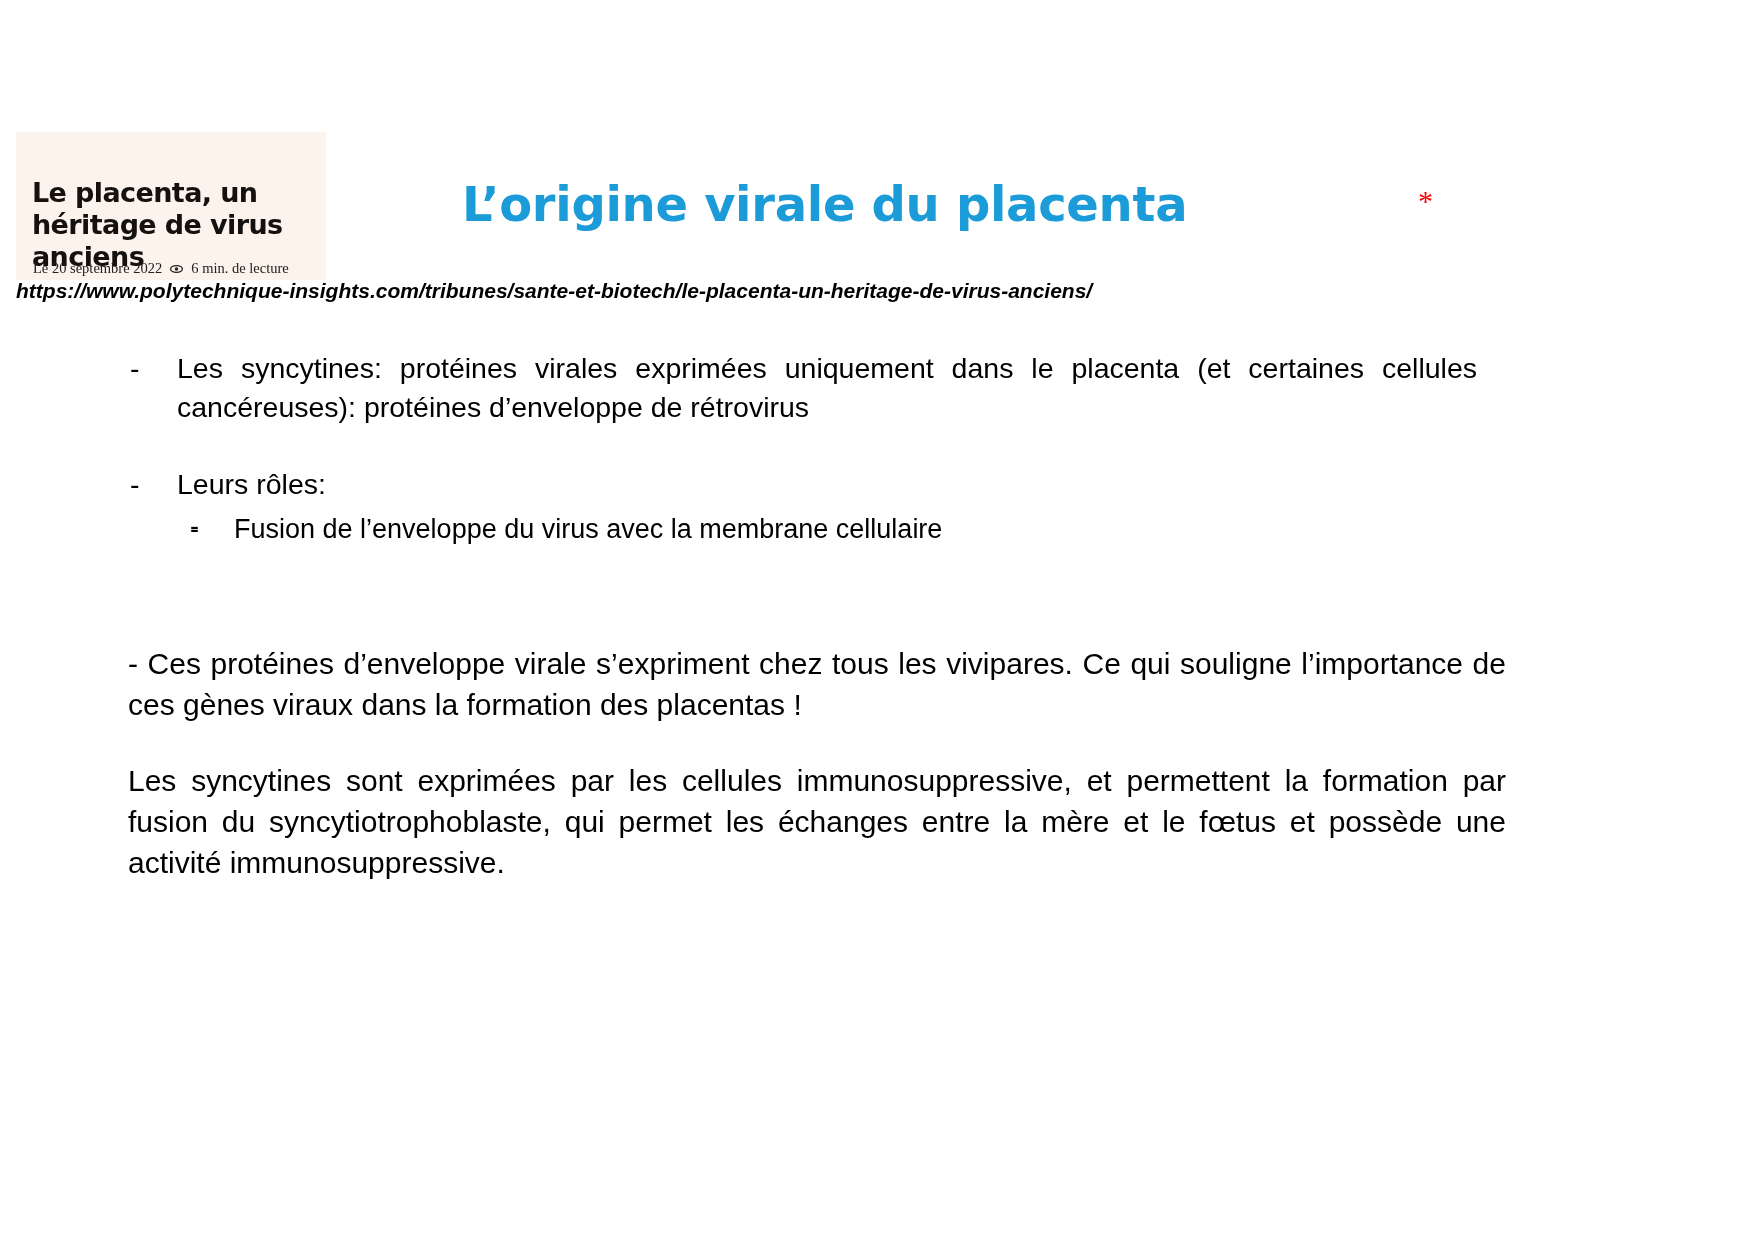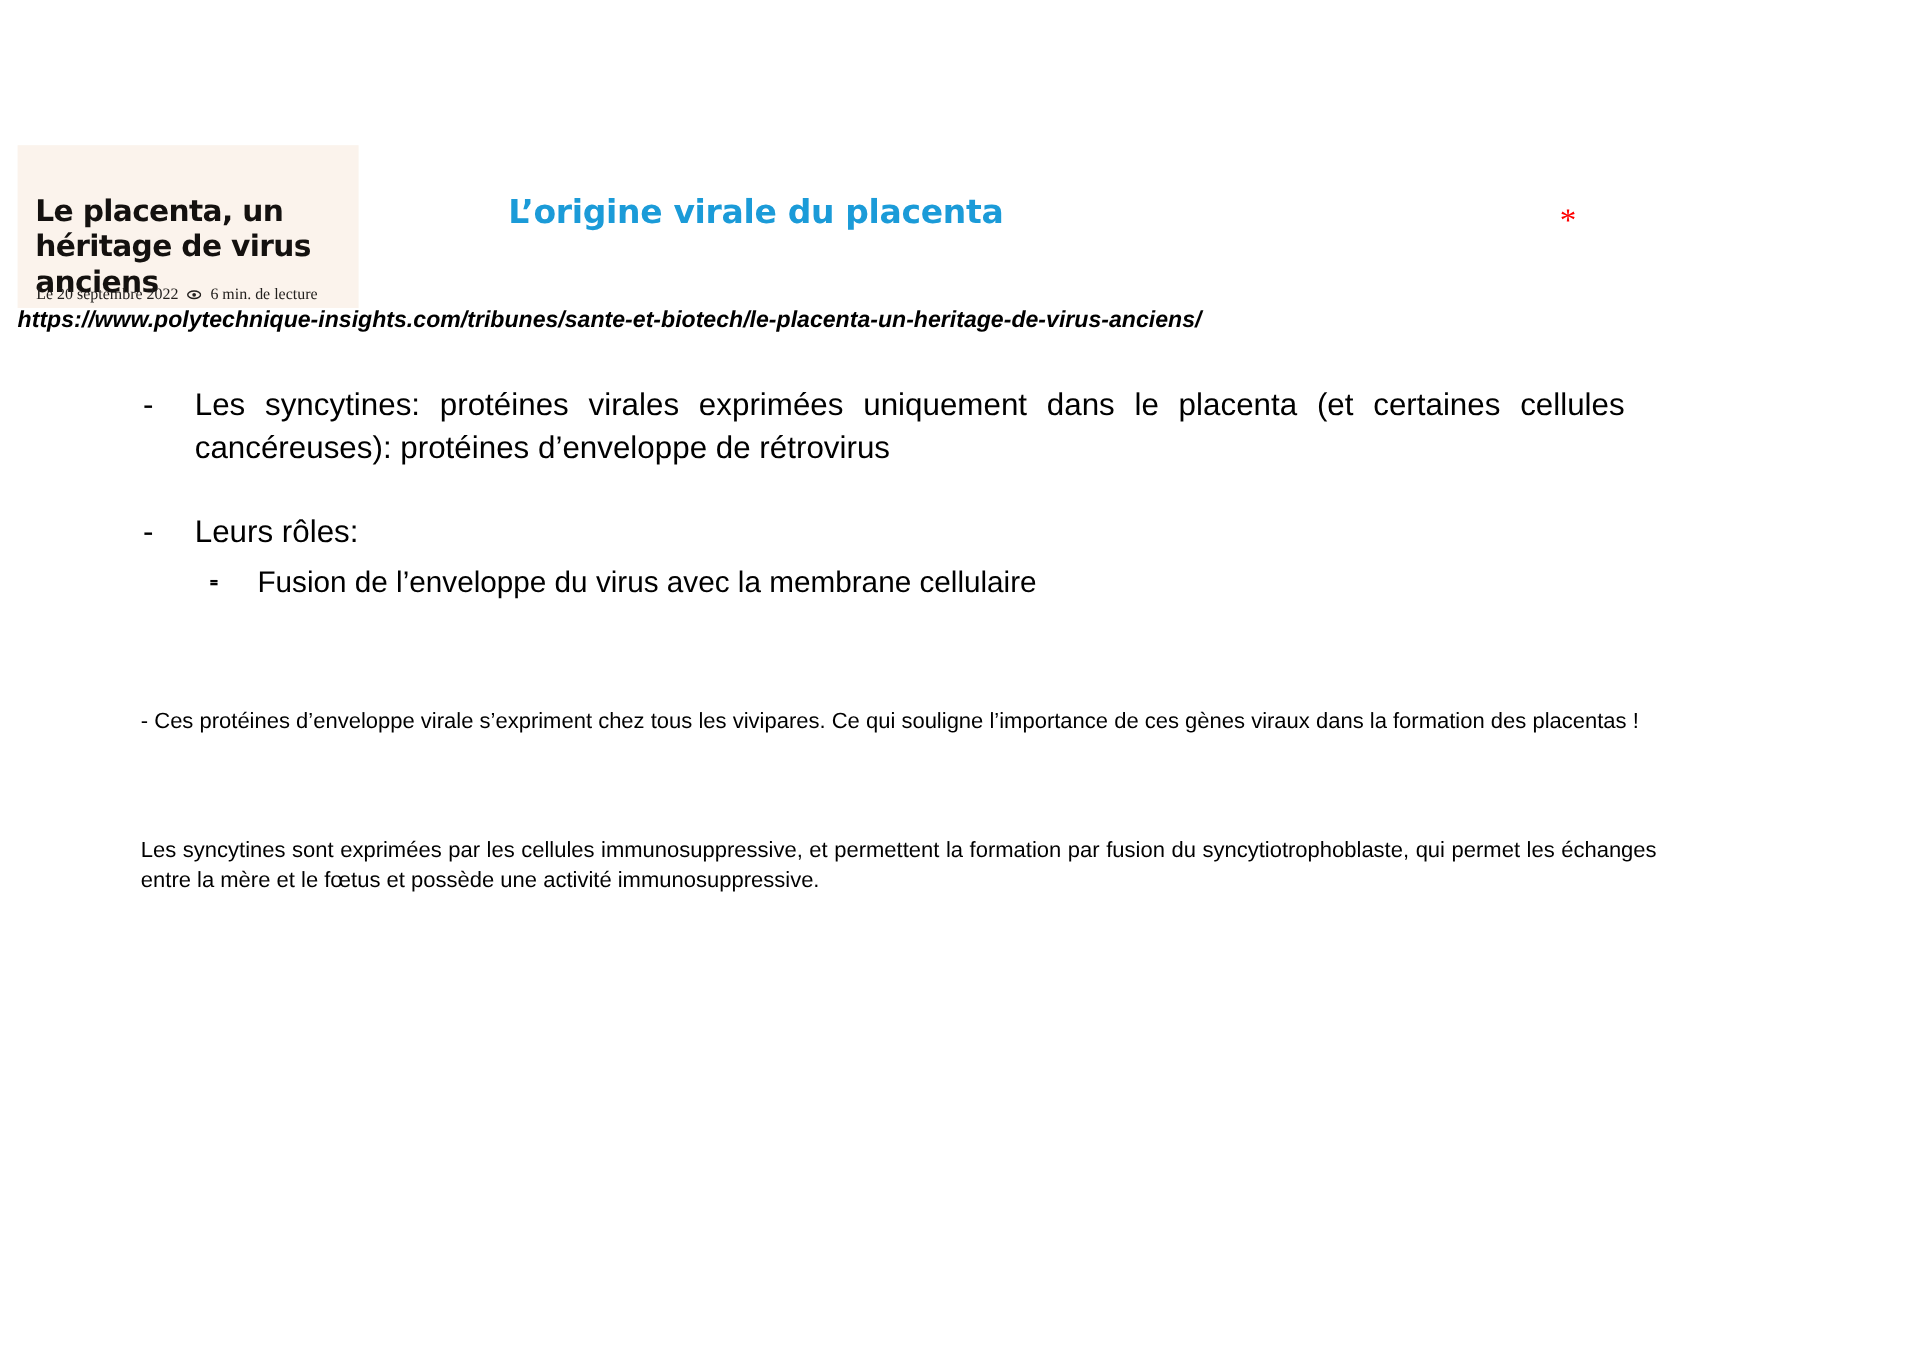--- a/index.html
+++ b/index.html
@@ -59,21 +59,21 @@
     top: 1px;
   }
 
   
   #slide-title {
     position: absolute;
     left: 462px;
     top: 176px;
     font-family: "DejaVu Sans", sans-serif;
     font-weight: bold;
-    font-size: 30px;
+    font-size: 48px;
     letter-spacing: -0.3px;
     color: #1B9BD8;
     white-space: nowrap;
   }
 
   
   #asterisk-marker {
     position: absolute;
     left: 1418px;
     top: 186px;
@@ -146,21 +146,21 @@
   .sub-list {
     position: absolute;
     left: 190px;
     top: 167px;
     width: 1200px;
   }
   .sub-list .bullet-l2 + .bullet-l2 { margin-top: 3px; }
 
   .para-free {
     position: absolute;
-    font-size: 20px;
+    font-size: 30px;
     line-height: 1.37;
     text-align: justify;
     color: #000000;
   }
   #para-vivipares {
     left: 128px;
     top: 303px;
     width: 1378px;
   }
   #para-syncytines {

